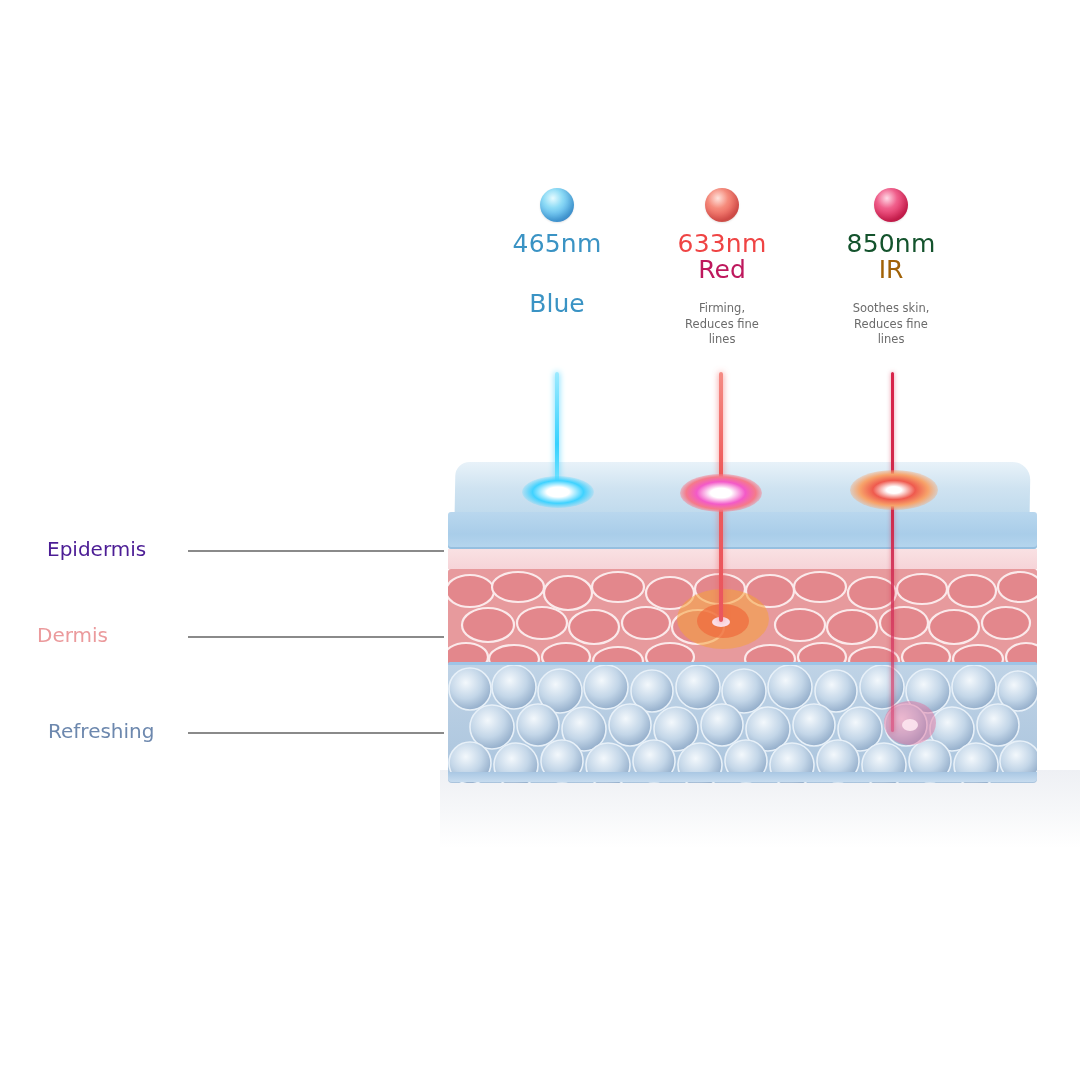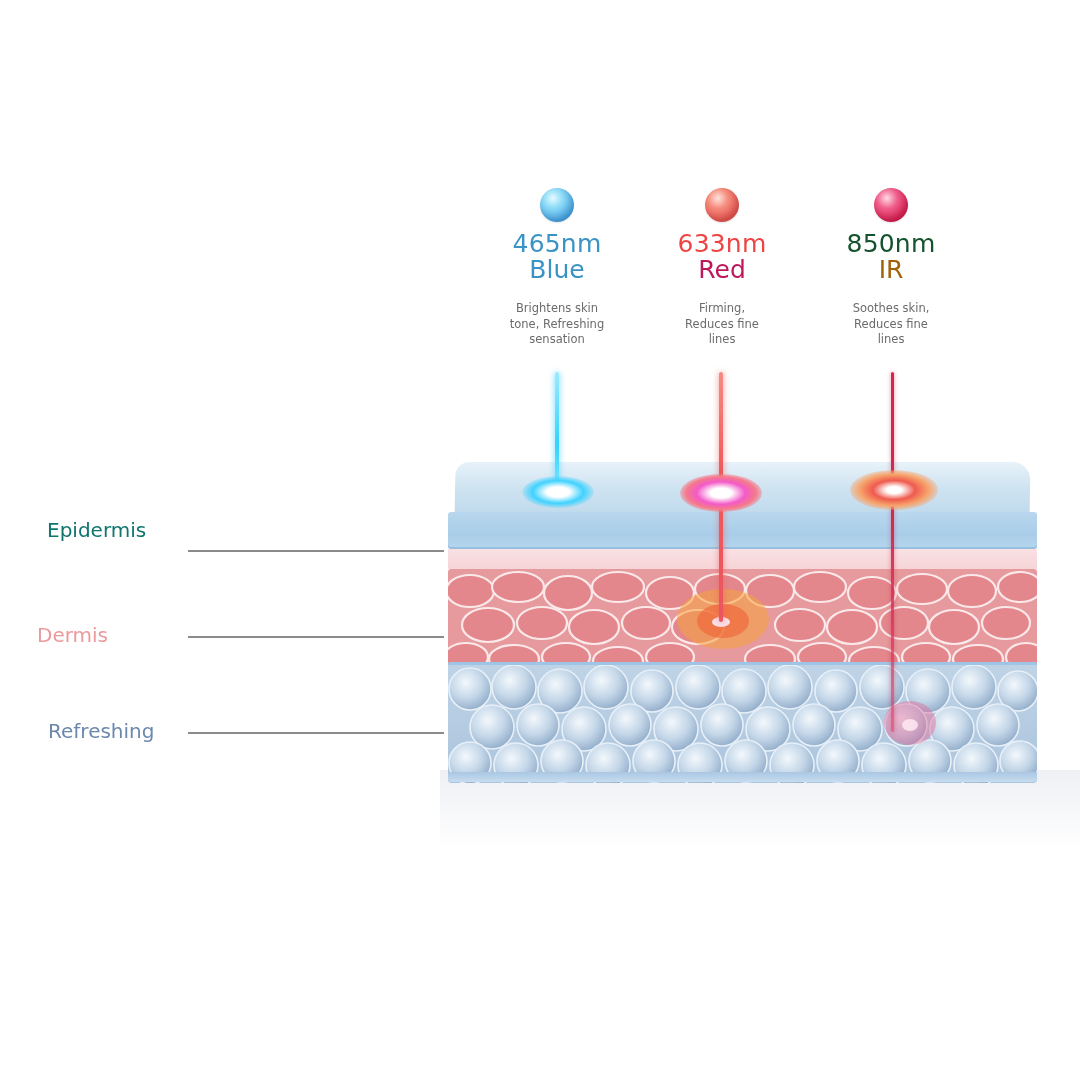--- a/index.html
+++ b/index.html
@@ -29,26 +29,21 @@
 
   
   .block { position: absolute; left: 448px; width: 589px; }
 </style>
 </head>
 <body>
 
 <div class="light-col" style="left:477px; top:188px;">
   <div class="orb" style="background: radial-gradient(circle at 38% 30%, #e6fbff 0%, #8fdcf6 30%, #4aa7e6 70%, #3b7fd6 100%);"></div>
   <div class="wl" style="color:#3a93c4;">465nm</div>
-  <div class="name" style="color:#3a93c4;">Blue</div>
-  <div class="desc">
-    <div>Brightens skin</div>
-    <div>tone, Refreshing</div>
-    <div>sensation</div>
-  </div>
+  <div class="name" style="color:#3a93c4;margin-top:34px;">Blue</div>
 </div>
 
 <div class="light-col" style="left:642px; top:188px;">
   <div class="orb" style="background: radial-gradient(circle at 38% 30%, #ffe3dc 0%, #f58b7c 32%, #e6524e 72%, #d8a07a 100%);"></div>
   <div class="wl" style="color:#ef4444;">633nm</div>
   <div class="name" style="color:#be185d;">Red</div>
   <div class="desc">
     <div>Firming,</div>
     <div>Reduces fine</div>
     <div>lines</div>
@@ -184,20 +179,20 @@
 
 <div class="beam" style="left:555px; top:372px; height:120px; background: linear-gradient(180deg, rgba(90,220,255,0.6), #37d2ff 60%, #7fe6ff); box-shadow: 0 0 6px #5bd6ff;"></div>
 <div class="glow" style="left:522px; top:476px; width:72px; height:32px; background: radial-gradient(ellipse at center, #ffffff 0%, #ffffff 22%, #3fd2ff 50%, rgba(63,210,255,0) 75%);"></div>
 
 <div class="beam" style="left:719px; top:372px; height:250px; background: linear-gradient(180deg, rgba(240,90,80,0.7), #ef5a5a 40%, #e9565f); box-shadow: 0 0 6px rgba(240,90,90,0.7);"></div>
 <div class="glow" style="left:680px; top:474px; width:82px; height:38px; background: radial-gradient(ellipse at center, #ffffff 0%, #ffffff 18%, #f35ac8 42%, #f57a8a 60%, rgba(245,122,138,0) 78%);"></div>
 
 <div class="beam" style="left:891px; top:372px; width:3px; height:360px; background: linear-gradient(180deg, #d8244a, #cf2b4d 40%, rgba(220,60,110,0.6)); box-shadow: 0 0 4px rgba(216,36,74,0.5);"></div>
 <div class="glow" style="left:850px; top:470px; width:88px; height:40px; background: radial-gradient(ellipse at center, #ffffff 0%, #ffffff 12%, #ef5a4e 34%, #f7a36a 55%, rgba(247,200,120,0) 78%);"></div>
 
-<div class="layer-label" style="left:47px; top:518px; color:#0f766e;">Epidermis</div>
+<div class="layer-label" style="left:47px; top:537px; color:#4c1d95;">Epidermis</div>
 <div class="leader" style="left:188px; top:550px; width:256px;"></div>
 
 <div class="layer-label" style="left:37px; top:623px; color:#eb9a9c;">Dermis</div>
 <div class="leader" style="left:188px; top:636px; width:256px;"></div>
 
 <div class="layer-label" style="left:48px; top:719px; color:#6d88ae;">Refreshing</div>
 <div class="leader" style="left:188px; top:732px; width:256px;"></div>
 
 </body></html>

